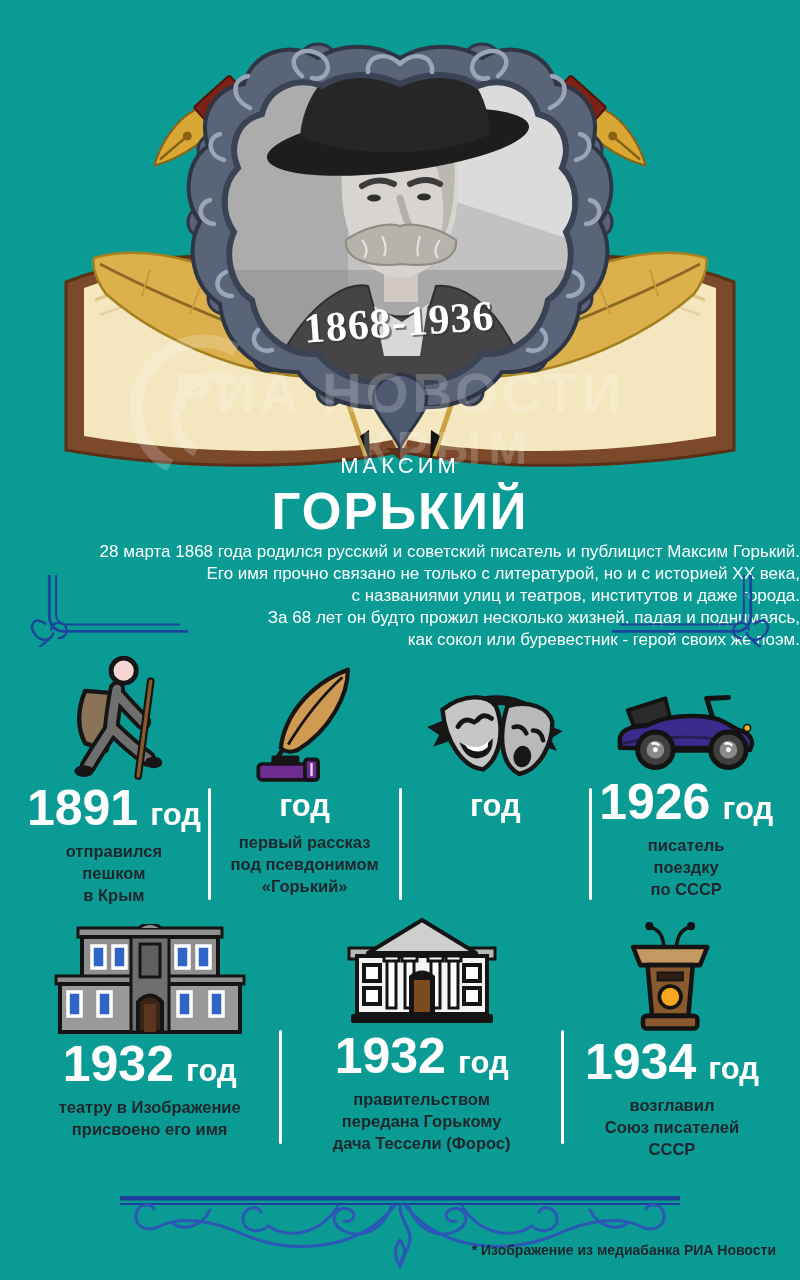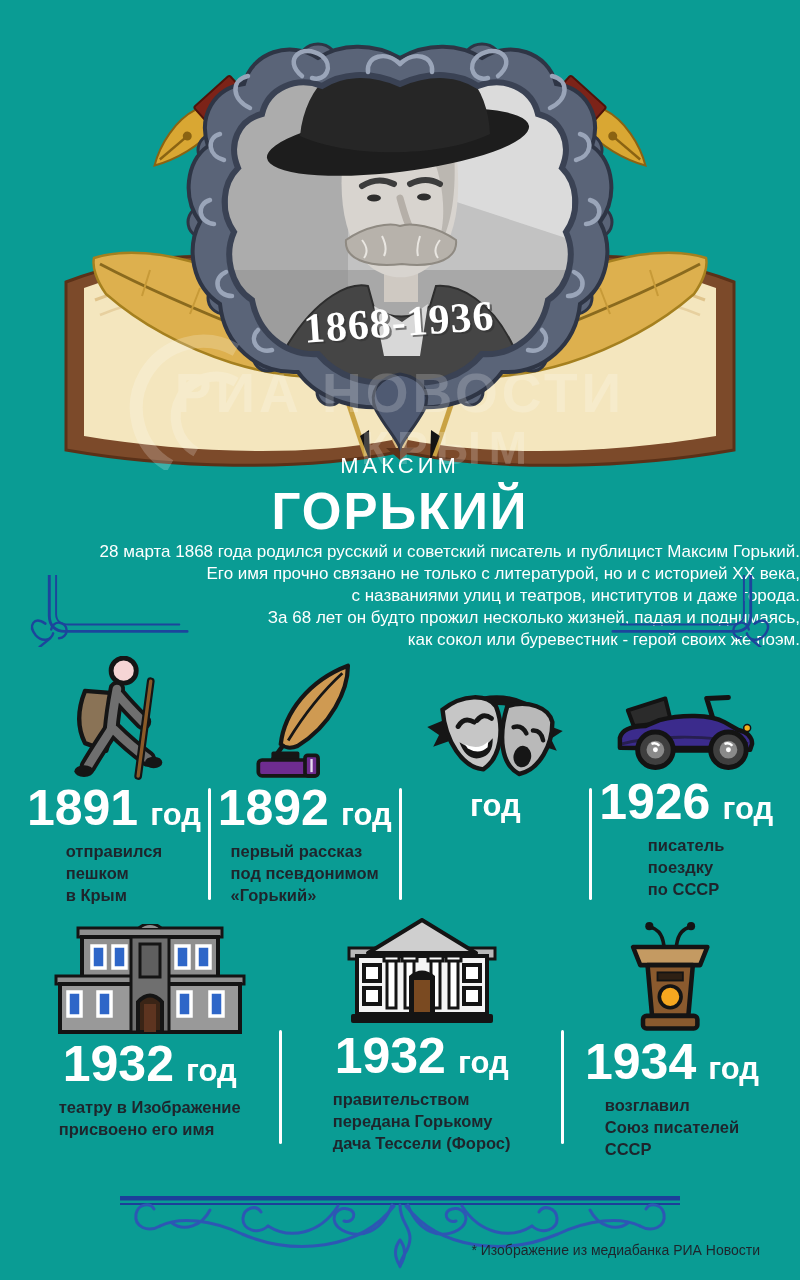--- a/index.html
+++ b/index.html
@@ -29,28 +29,28 @@
   .titem{display:flex;flex-direction:column;align-items:center;flex:1 1 0;min-width:0}
   .row2 .titem.w1{flex:258 1 0}
   .row2 .titem.w2{flex:277 1 0}
   .row2 .titem.w3{flex:215 1 0}
   .iconbox{display:flex;align-items:flex-end;justify-content:center}
   .row1 .iconbox{height:128px}
   .row2 .iconbox{height:118px}
   .yearline{display:flex;align-items:baseline;gap:12px;color:#fff;margin-top:4px}
   .year{font-size:50px;font-weight:bold;line-height:48px}
   .ysuf{font-size:31px;font-weight:bold}
-  .caption{margin-top:7px;text-align:left;color:#1E252C;font-size:16.5px;line-height:22px;
+  .caption{margin-top:7px;text-align:center;color:#1E252C;font-size:16.5px;line-height:22px;
            font-weight:bold;white-space:pre-line}
   .vdiv{width:3px;background:#fff;border-radius:2px;align-self:flex-end}
   .row1 .vdiv{height:112px}
   .row2 .vdiv{height:114px}
 
   .flourish{position:absolute;top:1192px;left:50%;transform:translateX(-50%)}
-  .attribution{position:absolute;top:1242px;right:40px;font-size:14px;font-weight:normal;color:#1E252C}
+  .attribution{position:absolute;top:1242px;right:24px;font-size:14px;font-weight:bold;color:#1E252C}
 </style>
 </head>
 <body>
 
 <div class="poster">
 
   <svg class="hero-svg" width="800" height="470" viewBox="0 0 800 470">
     <defs>
       <g id="featherL">
         <path d="M94,258 C150,240 262,266 372,370 C286,394 172,352 106,294 C96,280 92,266 94,258 Z" fill="#DDB04E" stroke="#A5801F" stroke-width="2.5"></path>
@@ -251,21 +251,20 @@
           <path d="M34,92 C38,58 64,24 106,8 C106,34 88,72 52,94 C45,97 38,96 34,92 Z" fill="#CF9A52" stroke="#161616" stroke-width="4.5" stroke-linejoin="round"></path>
           <path d="M42,88 C58,62 78,36 100,16" fill="none" stroke="#161616" stroke-width="3"></path>
           <path d="M36,94 L26,108" stroke="#161616" stroke-width="5" stroke-linecap="round"></path>
           <rect x="24" y="100" width="30" height="11" fill="#161616" rx="2"></rect>
           <rect x="10" y="109" width="64" height="17" rx="4" fill="#6E2C90" stroke="#161616" stroke-width="4"></rect>
           <rect x="60" y="104" width="14" height="22" rx="3" fill="#6E2C90" stroke="#161616" stroke-width="4"></rect>
           <path d="M67,108 V122" stroke="#E8DDF0" stroke-width="2.5"></path>
         </svg>
       </div>
       <div class="yearline">
-        <span class="year">1892</span>
         <span class="ysuf">год</span>
       </div>
       <div class="caption">первый рассказ
 под псевдонимом
 «Горький»</div>
     </div>
 
     <div class="vdiv"></div>
 
     <div class="titem">

